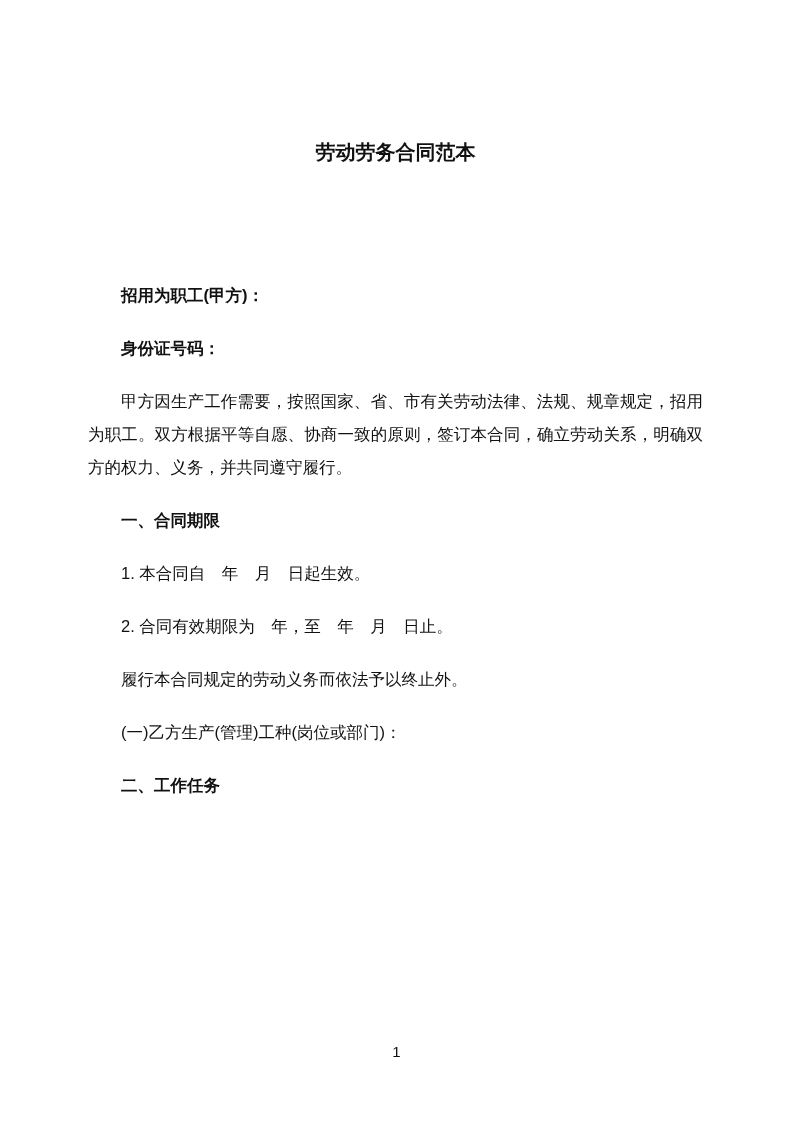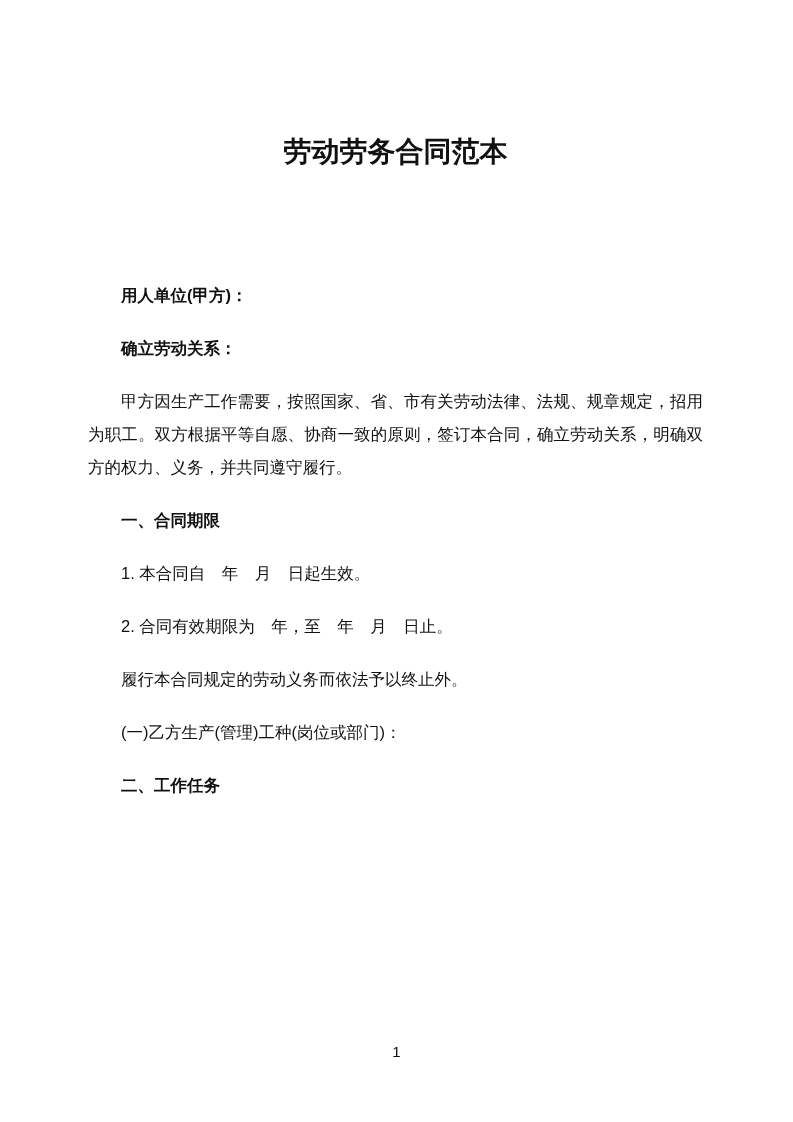--- a/index.html
+++ b/index.html
@@ -14,21 +14,21 @@
     margin: 0 auto;
     background: #ffffff;
     box-sizing: border-box;
     padding: 134px 90px 0 88px;
     font-family: "Liberation Sans", "DejaVu Sans", sans-serif;
     color: #111111;
     overflow: hidden;
   }
   .doc-title {
     margin: 0 0 109px 0;
-    font-size: 28px;
+    font-size: 20px;
     line-height: 36px;
     font-weight: 700;
     text-align: center;
     letter-spacing: 0;
   }
   .para {
     margin: 0 0 20px 0;
     font-size: 16.5px;
     line-height: 33px;
     text-indent: 2em;
@@ -49,24 +49,24 @@
     color: #111111;
   }
 </style>
 </head>
 <body>
 
 <div class="page">
 
   <h1 class="doc-title">劳动劳务合同范本</h1>
 
-  <p class="para bold">用人单位(甲方)：</p>
+  <p class="para bold">招用为职工(甲方)：</p>
 
 
-  <p class="para bold">确立劳动关系：</p>
+  <p class="para bold">身份证号码：</p>
 
   <p class="para">甲方因生产工作需要，按照国家、省、市有关劳动法律、法规、规章规定，招用为职工。双方根据平等自愿、协商一致的原则，签订本合同，确立劳动关系，明确双方的权力、义务，并共同遵守履行。</p>
 
   <p class="para bold">一、合同期限</p>
 
   <p class="para">1. 本合同自　年　月　日起生效。</p>
 
   <p class="para">2. 合同有效期限为　年，至　年　月　日止。</p>
 
 

